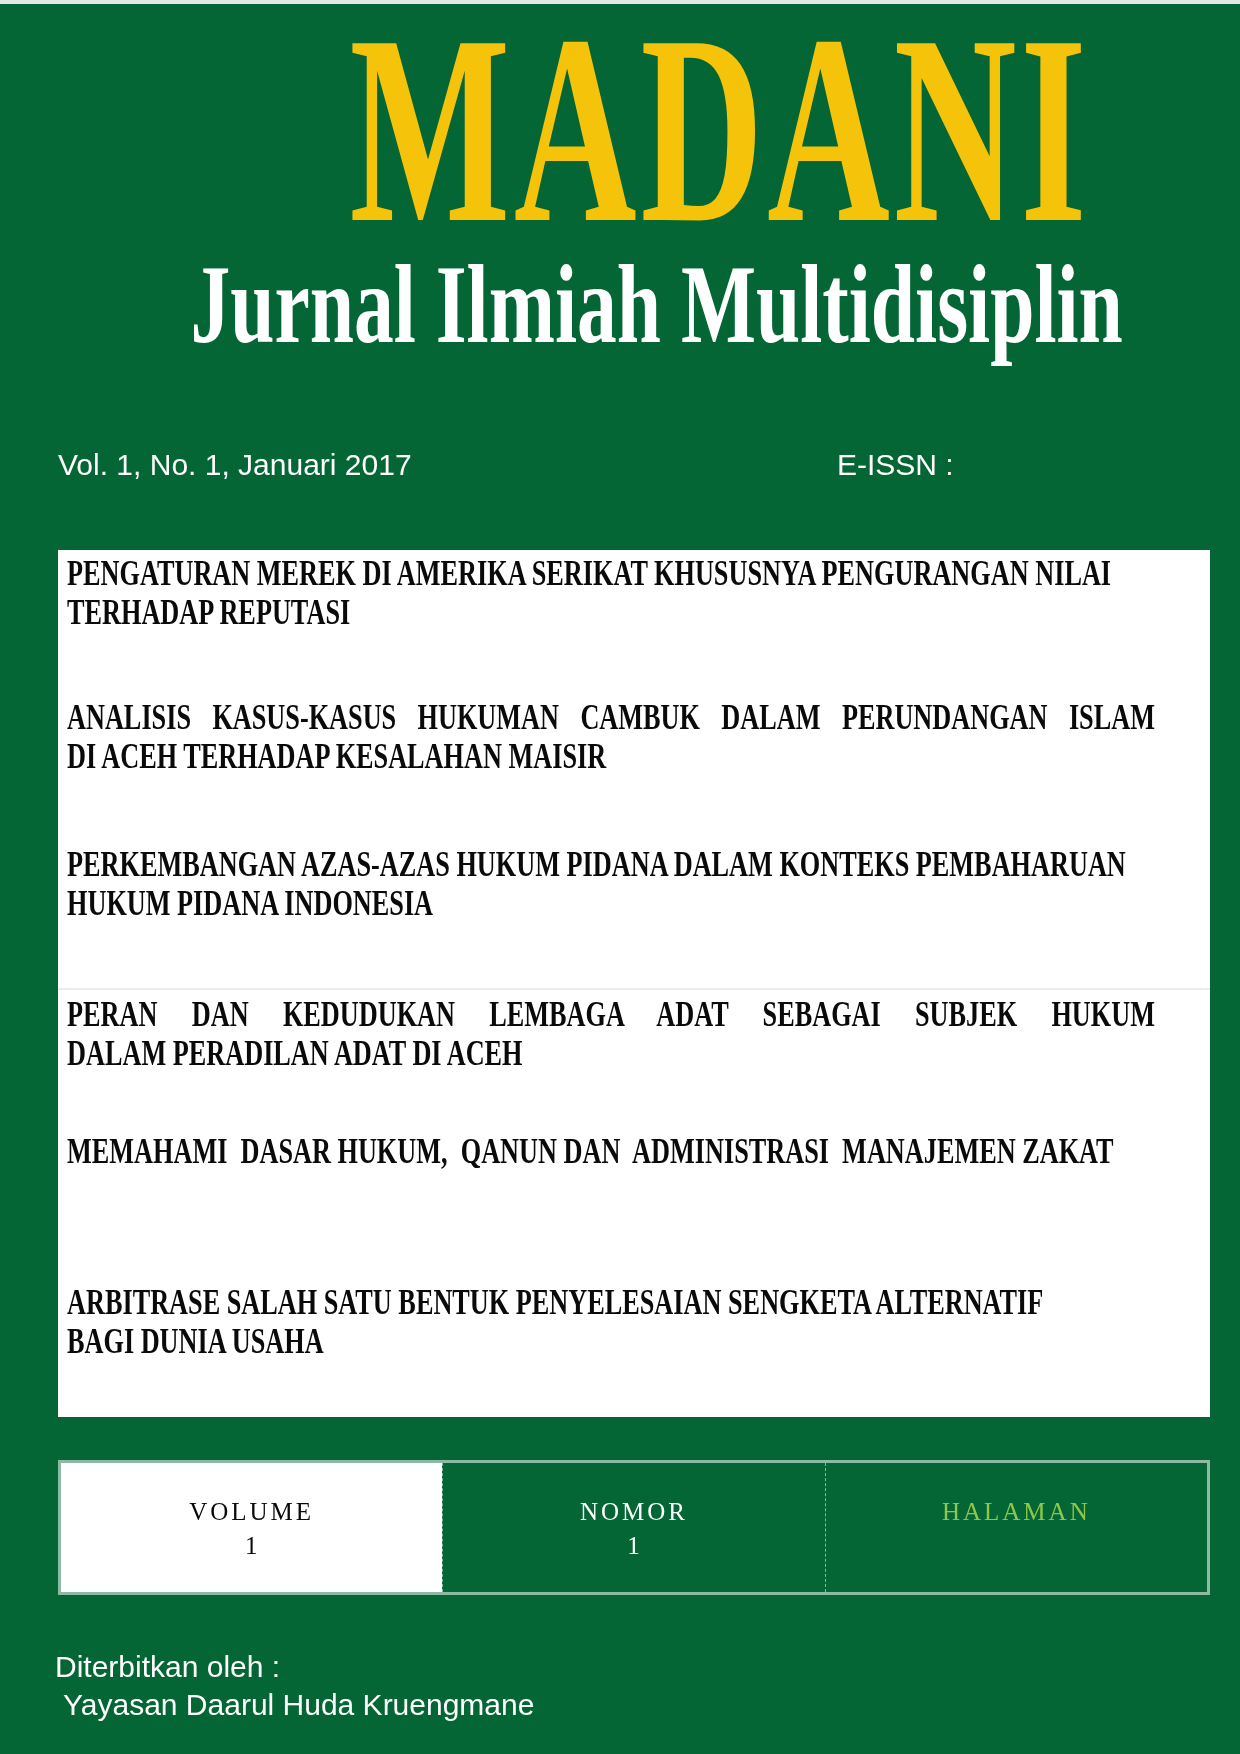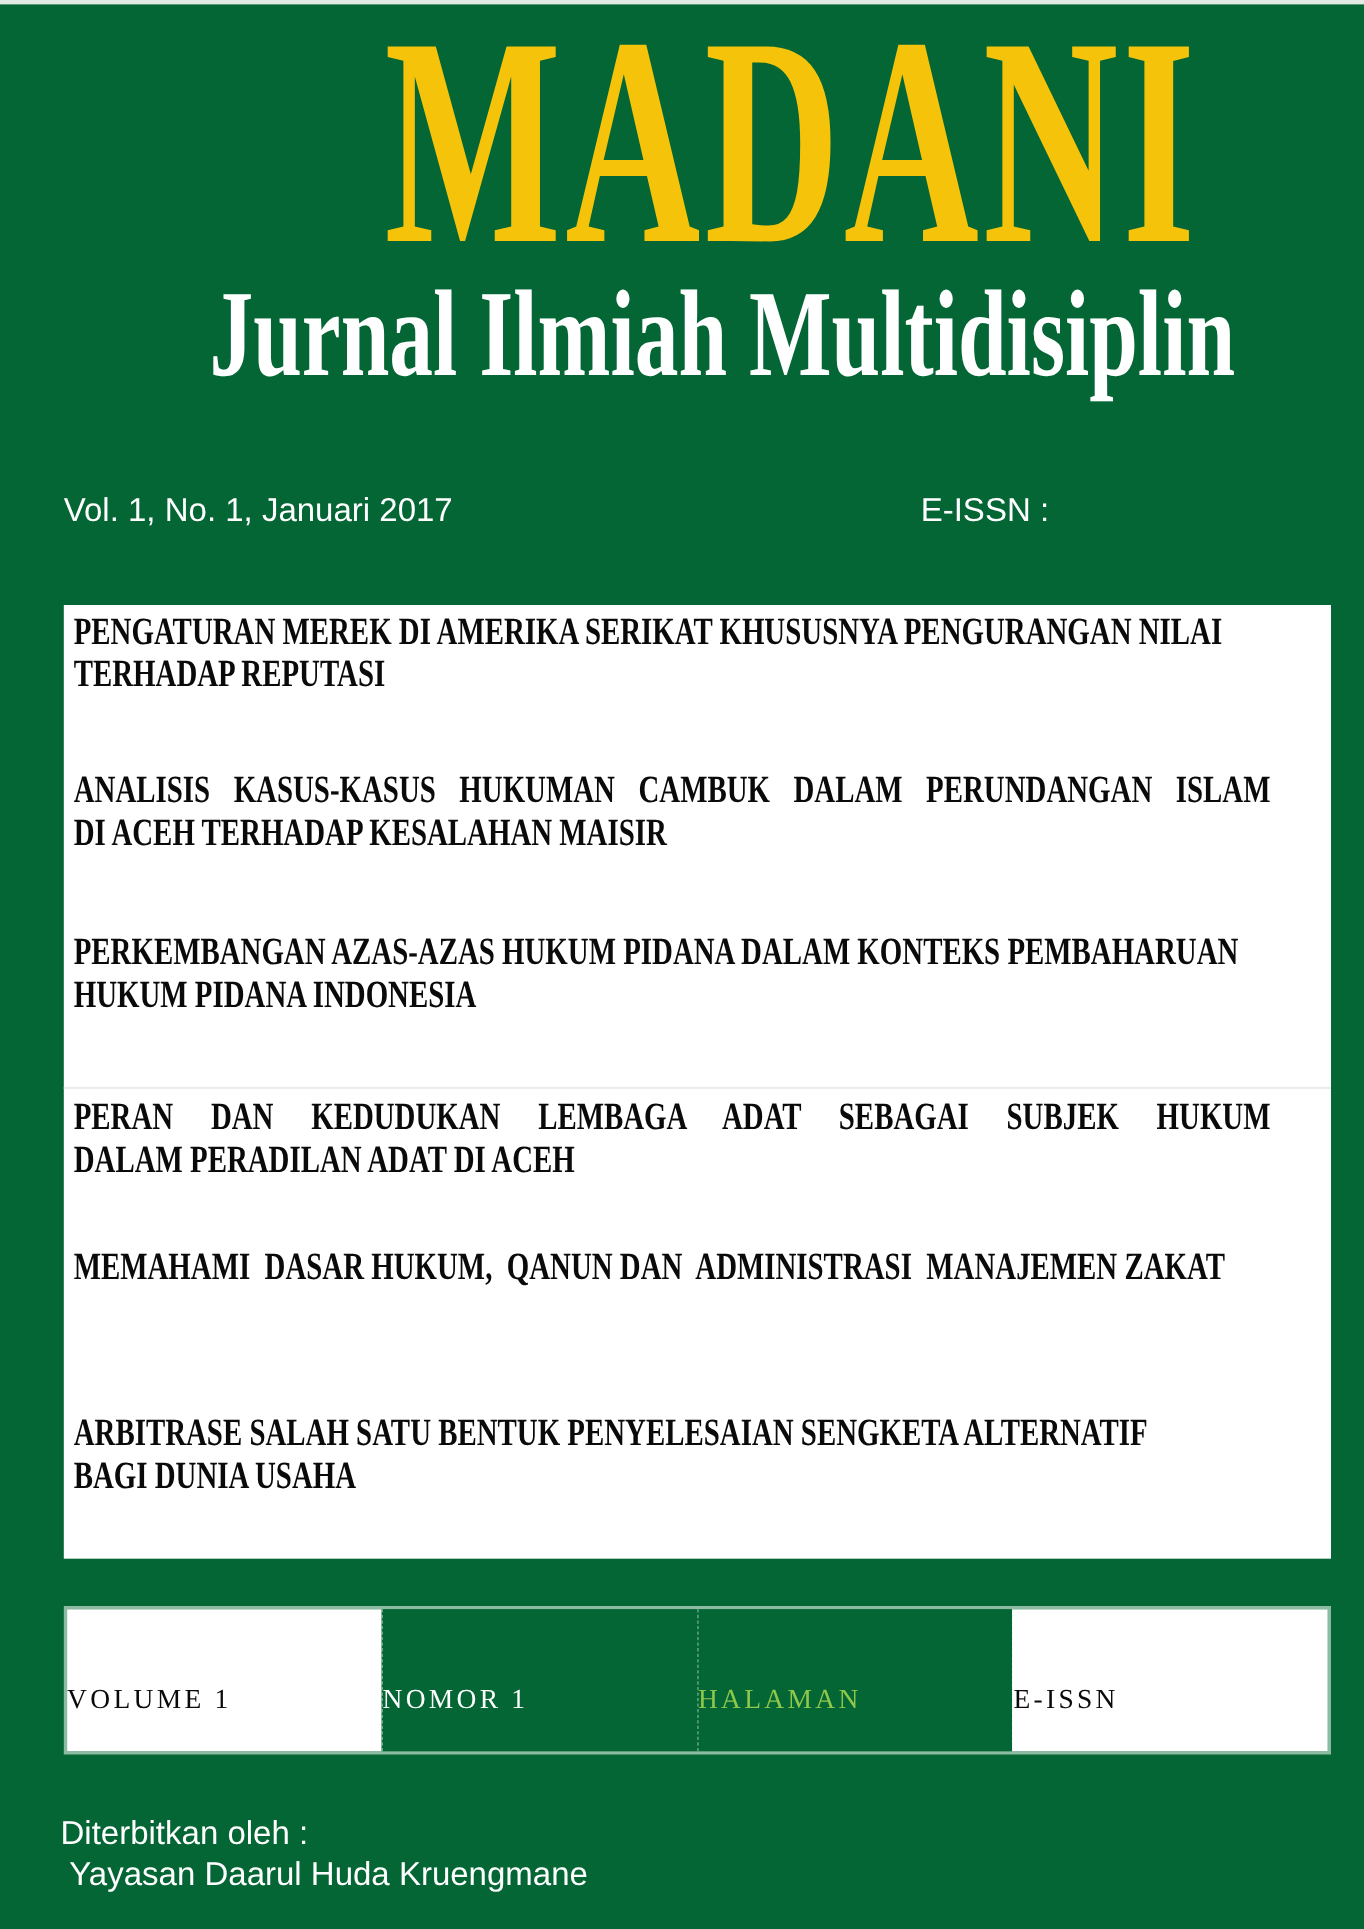--- a/index.html
+++ b/index.html
@@ -77,21 +77,21 @@
   
   .info-bar{
     position:absolute;left:58px;top:1460px;
     width:1152px;height:135px;
     box-sizing:border-box;
     border:3px solid rgba(255,255,255,0.55);
     display:flex;
   }
   .cell{
     flex:1 1 0;
-    display:flex;flex-direction:row;align-items:center;
+    display:flex;flex-direction:column;align-items:center;
     padding-top:36px;box-sizing:border-box;
     gap:9px;
   }
   .cell + .cell{border-left:1px dashed rgba(225,240,225,0.6);align-items:center;}
   .cell.light{background:#ffffff;color:#0a0a0a;}
   .cell.dark{background:#036634;color:#ffffff;}
   .cell-label{font-size:25px;letter-spacing:3px;line-height:1;white-space:nowrap;}
   .cell-value{font-size:25px;letter-spacing:1px;line-height:1;}
   .cell.c3 .cell-label{letter-spacing:2px;}
   .cell.c3 .cell-value{font-size:22px;letter-spacing:1px;}
@@ -157,23 +157,20 @@
       <span class="cell-label">VOLUME</span>
       <span class="cell-value">1</span>
     </div>
     <div class="cell dark c2">
       <span class="cell-label">NOMOR</span>
       <span class="cell-value">1</span>
     </div>
     <div class="cell dark c4">
       <span class="cell-label">HALAMAN</span>
     </div>
-    <div class="cell light c5">
-      <span class="cell-label">E-ISSN</span>
-    </div>
   </div>
 
   <div class="publisher">
     <div class="publisher-label">Diterbitkan oleh :</div>
     <div class="publisher-name">Yayasan Daarul Huda Kruengmane</div>
   </div>
 
 </div>
 
 </body></html>

